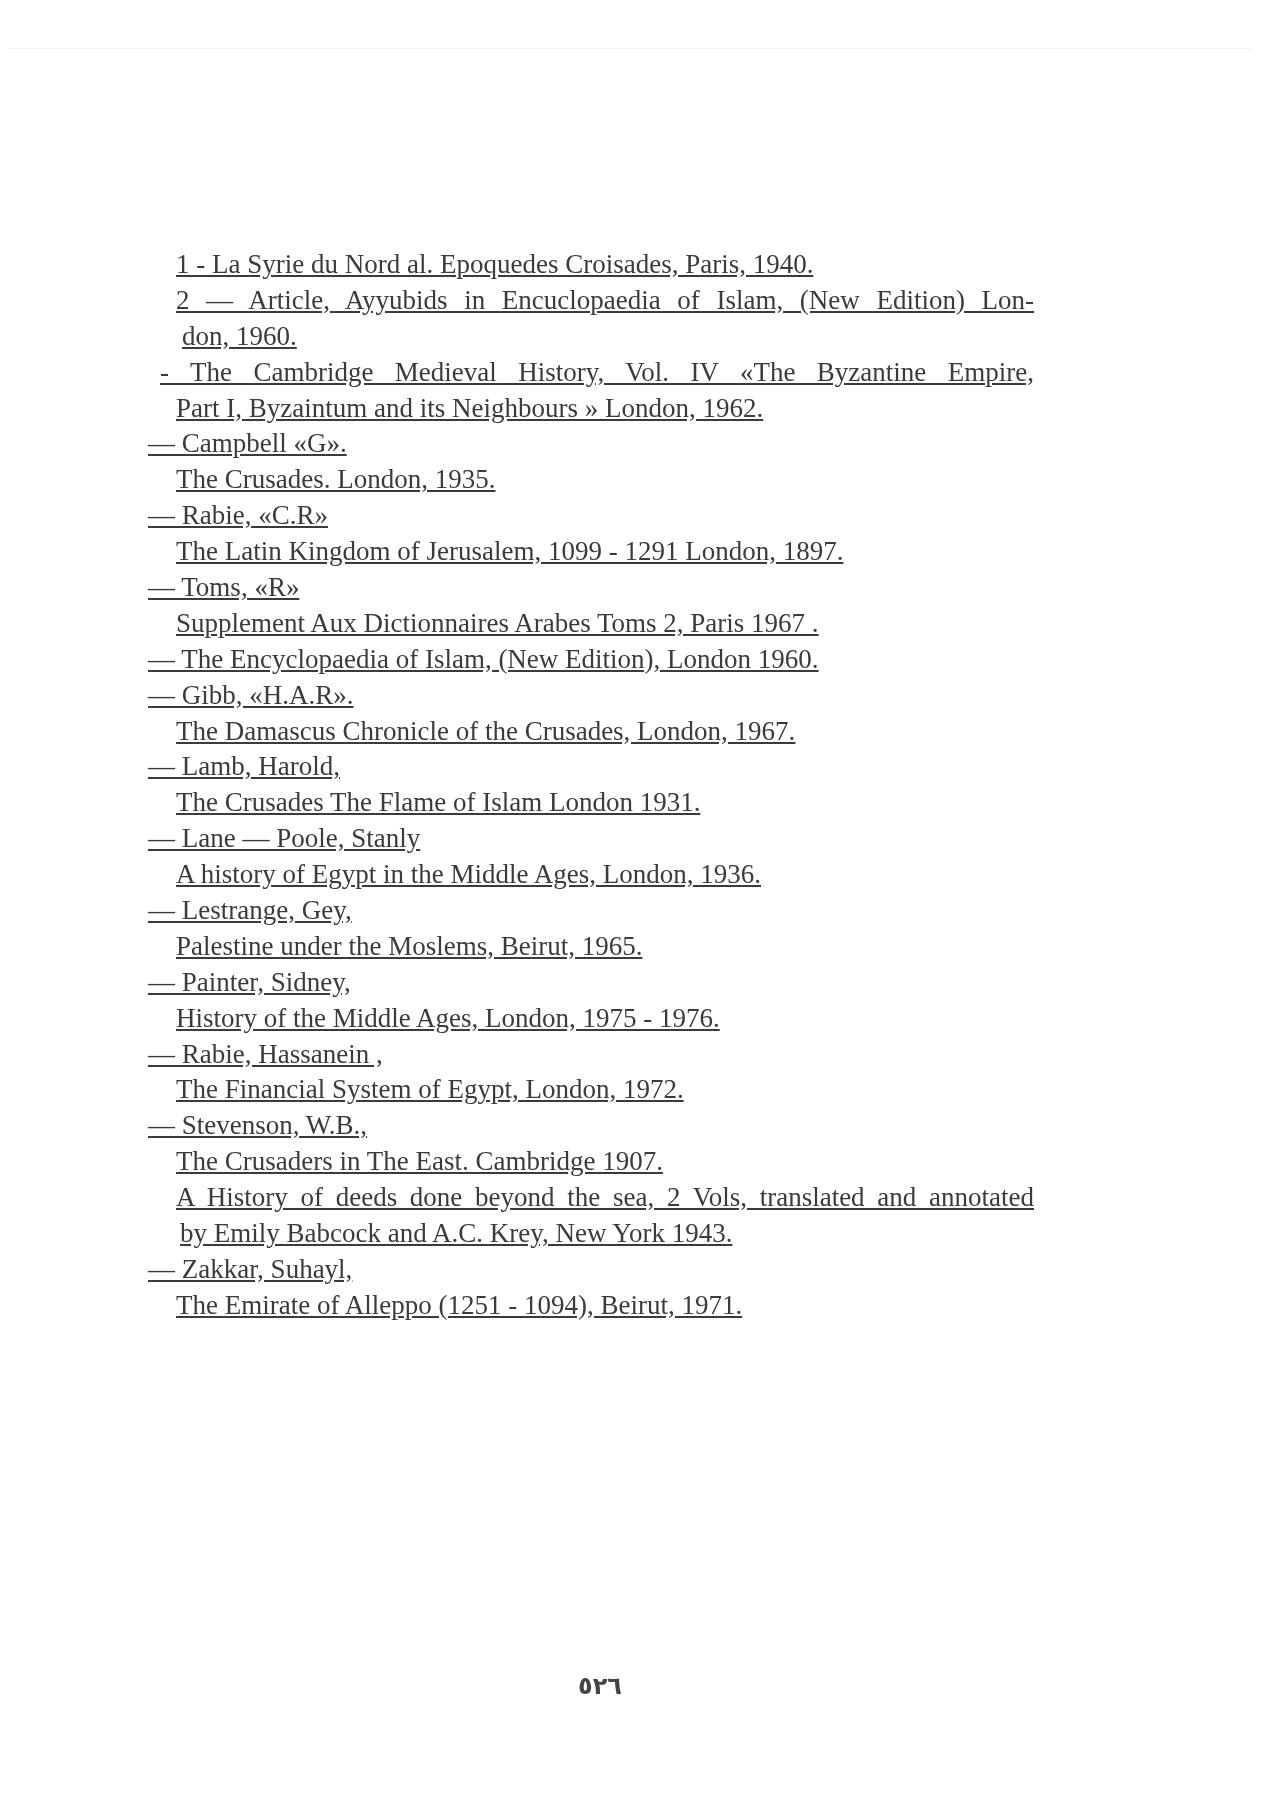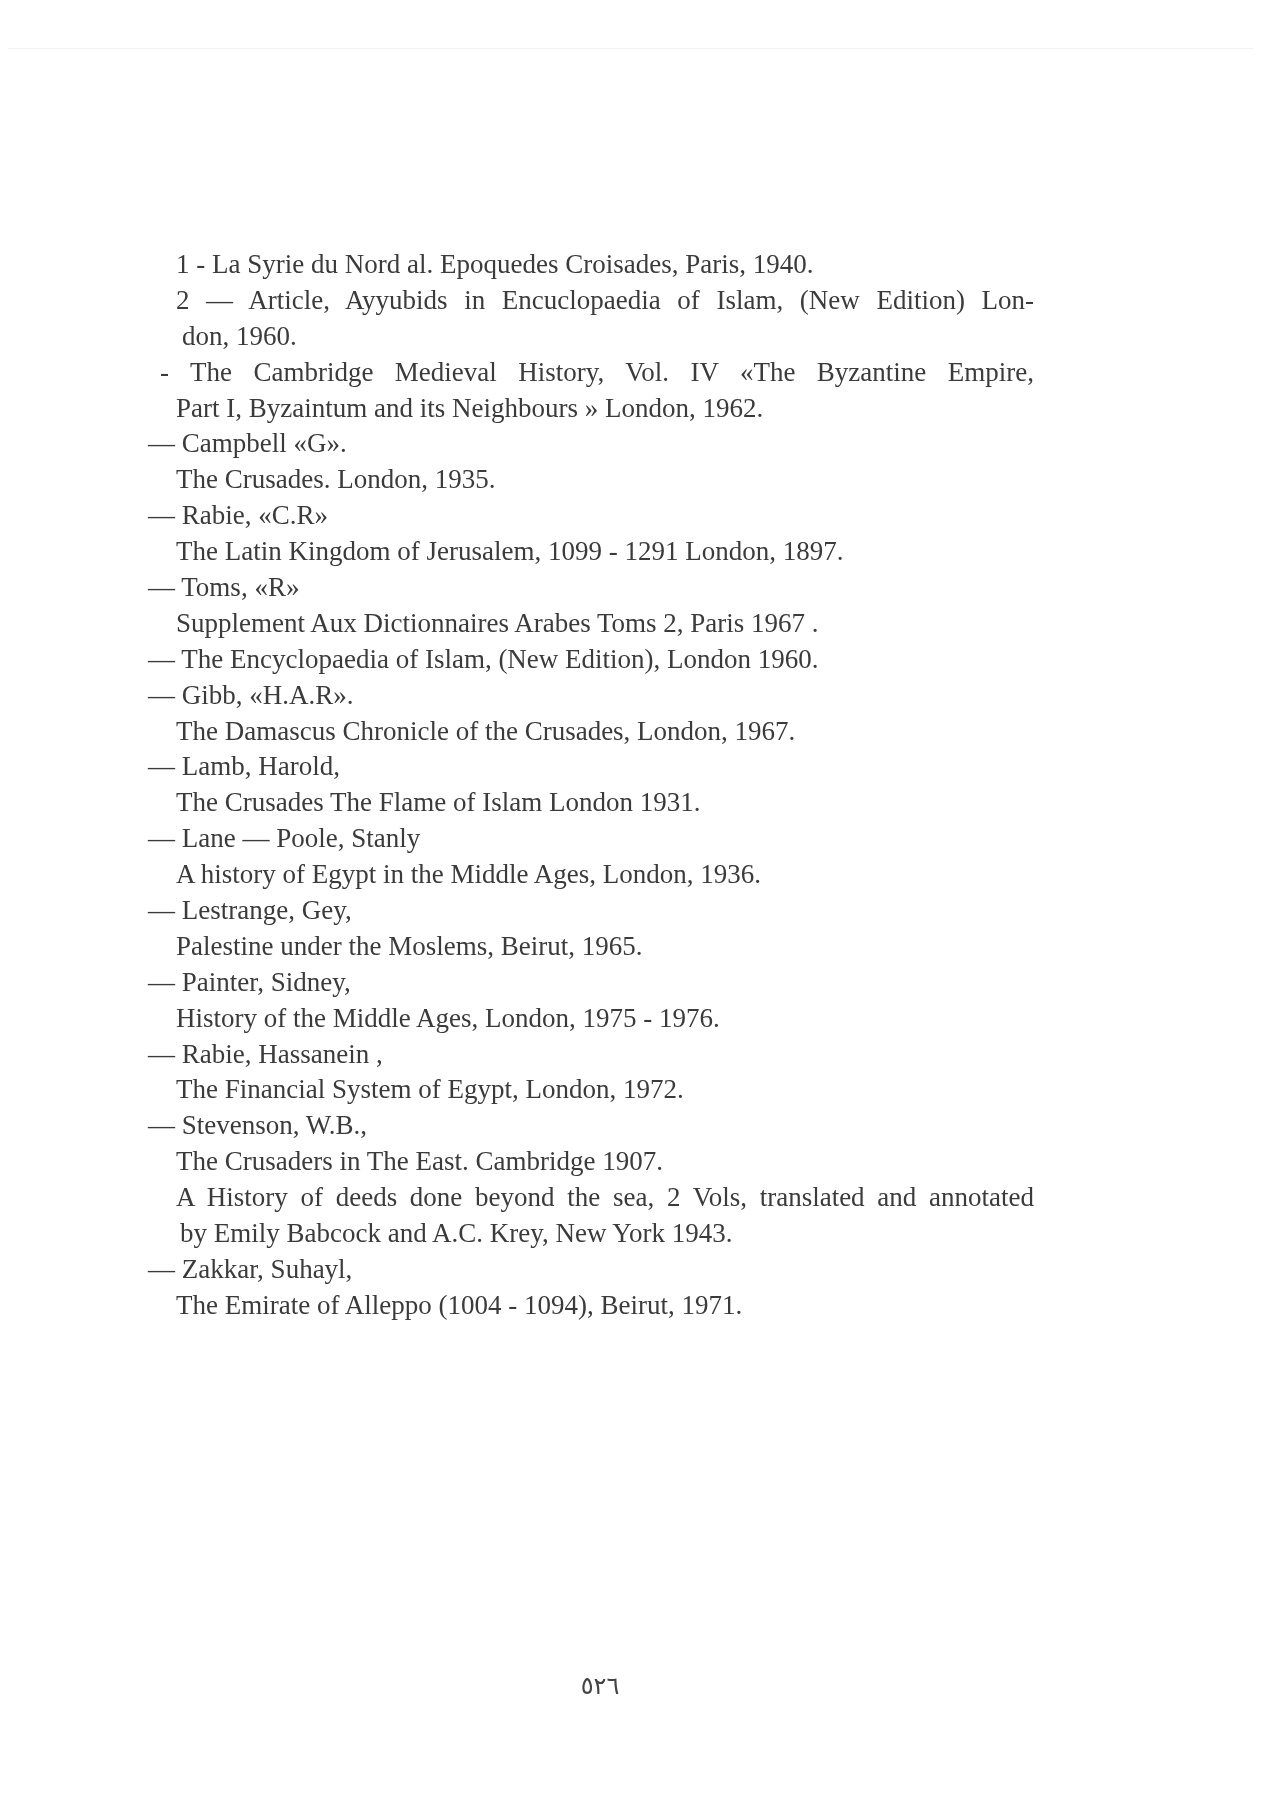--- a/index.html
+++ b/index.html
@@ -7,37 +7,37 @@
     width: 1261px; height: 1800px; position: relative; overflow: hidden;
     font-family: "Liberation Serif", "DejaVu Serif", serif;
     color: #3b3b3b;
   }
   .page-edge {
     position: absolute; left: 8px; top: 48px; width: 1245px; height: 1px;
     background: #f3f3f3;
   }
   .bib {
     position: absolute; left: 148px; top: 247px; width: 886px;
-    font-size: 27px; line-height: 35.9px;
+    font-size: 27px; line-height: 35.9px; text-decoration: underline;
   }
   .line { display: block; white-space: nowrap; height: 35.9px; }
   .line.just {
     text-align: justify; text-align-last: justify; white-space: normal;
     overflow: hidden;
   }
   .num { padding-left: 28px; }
   .cont { padding-left: 28px; }
   .cont.hy { padding-left: 34px; }
   .dash1 { padding-left: 12px; }
   .dash { padding-left: 0; }
   .sub { padding-left: 28px; }
   .sub2 { padding-left: 32px; }
   .page-number {
     position: absolute; left: 560px; top: 1672px; width: 80px; text-align: center;
-    font-family: "DejaVu Sans", sans-serif; font-weight: normal; font-size: 24px;
+    font-family: "DejaVu Sans", sans-serif; font-weight: bold; font-size: 24px;
     color: #444;
   }
 </style>
 </head>
 <body>
 
 <div class="page-edge"></div>
 
 <div class="bib" id="bib">
   <span class="line num">1 - La Syrie du Nord al. Epoquedes Croisades, Paris, 1940.</span>
@@ -62,16 +62,16 @@
   <span class="line sub">Palestine under the Moslems, Beirut, 1965.</span>
   <span class="line dash">— Painter, Sidney,</span>
   <span class="line sub">History of the Middle Ages, London, 1975 - 1976.</span>
   <span class="line dash">— Rabie, Hassanein ,</span>
   <span class="line sub">The Financial System of Egypt, London, 1972.</span>
   <span class="line dash">— Stevenson, W.B.,</span>
   <span class="line sub">The Crusaders in The East. Cambridge 1907.</span>
   <span class="line sub just">A History of deeds done beyond the sea, 2 Vols, translated and annotated</span>
   <span class="line sub2">by Emily Babcock and A.C. Krey, New York 1943.</span>
   <span class="line dash">— Zakkar, Suhayl,</span>
-  <span class="line sub">The Emirate of Alleppo (1004 - 1094), Beirut, 1971.</span>
+  <span class="line sub">The Emirate of Alleppo (1251 - 1094), Beirut, 1971.</span>
 </div>
 
 <div class="page-number">٥٢٦</div>
 
 </body></html>

